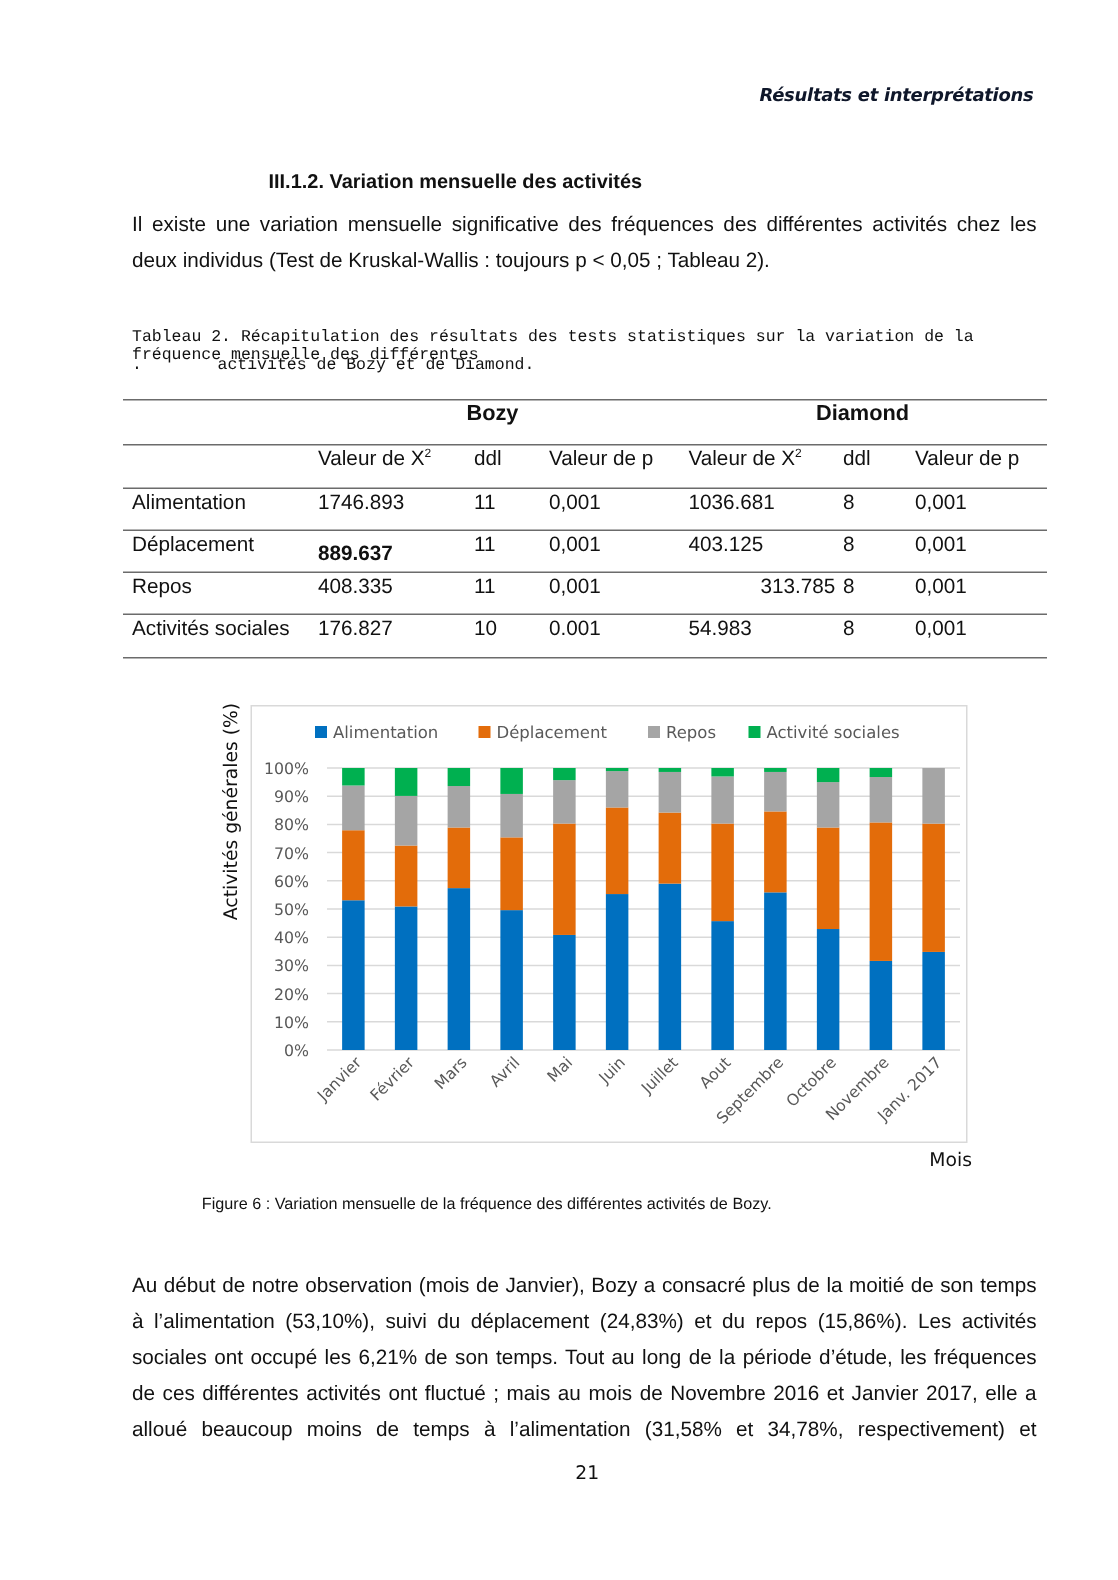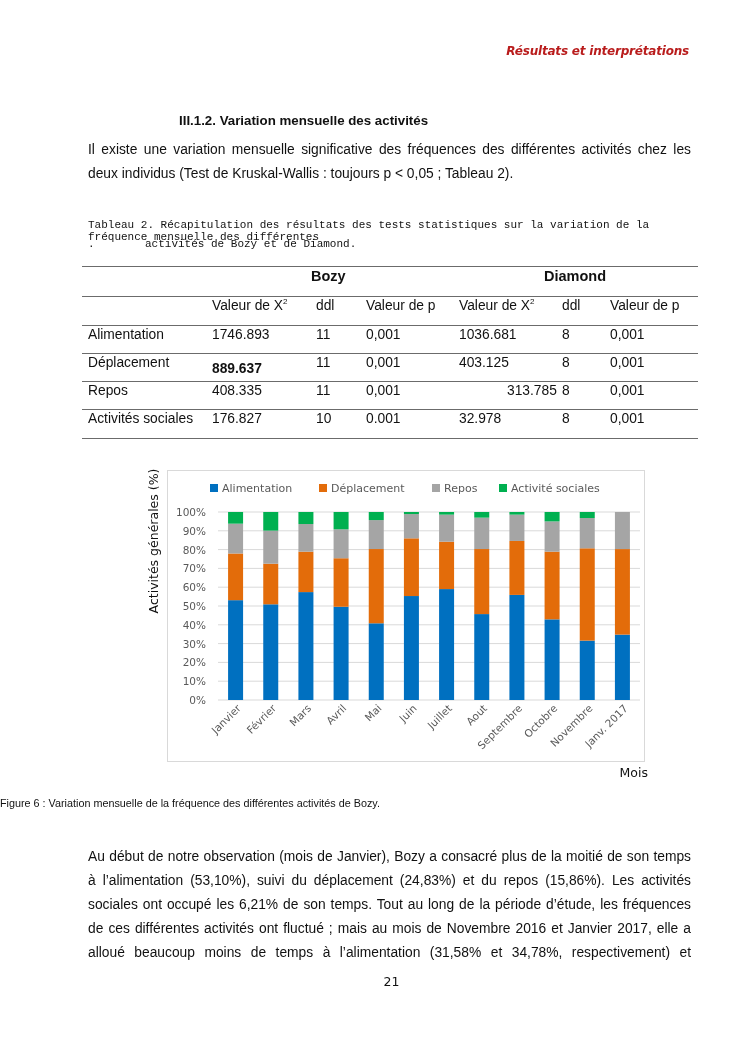--- a/index.html
+++ b/index.html
@@ -1,33 +1,33 @@
 <!DOCTYPE html>
 <html><head>
 <meta charset="utf-8">
 <style>
   html, body { margin:0; padding:0; background:#ffffff; }
   body { width:745px; height:1053px; position:relative; overflow:hidden;
          font-family:"Liberation Sans", sans-serif; color:#111; }
   .abs { position:absolute; }
-  .running-header { right:56px; top:44px; font-size:12px; font-style:italic; font-weight:bold;
-                    color:#b91c1c; font-family:"DejaVu Sans", sans-serif; letter-spacing:-0.2px; }
+  .running-header { right:56px; top:56px; font-size:12px; font-style:italic; font-weight:bold;
+                    color:#0f172a; font-family:"DejaVu Sans", sans-serif; letter-spacing:-0.2px; }
   .section-title { left:179px; top:113px; font-size:13.3px; font-weight:bold; }
   .para { left:88px; width:603px; font-size:13.8px; line-height:24px; text-align:justify; text-align-last:left; }
   .para.full-last { text-align-last:justify; }
   .caption { font-size:11px;font-family:Liberation Mono, monospace; }
   .tbl-caption-1 { left:88px; top:219px; width:610px; }
   .tbl-caption-2 { left:88px; top:238px; }
   .tbl-caption-2 .dot { display:inline-block; width:57px; }
   .rule { left:82px; width:616px; height:1px; background:#6b6b6b; }
   .cell { font-size:13.8px; white-space:nowrap; }
   .th-big { font-size:14.5px; font-weight:bold; }
   sup { font-size:8px; vertical-align:super; line-height:0; }
   .chart-frame { left:167px; top:470px; width:478px; height:292px; border:1px solid #d9d9d9; box-sizing:border-box; }
-  .fig-caption { left:0; width:649px; top:797px; text-align:left; font-size:10.8px; }
+  .fig-caption { left:0; width:649px; top:797px; text-align:center; font-size:10.8px; }
   .page-number { left:0; width:745px; top:974px; text-align:center; font-size:12.5px;
                  font-family:"DejaVu Sans", sans-serif;padding-left:19px; }
   svg text { font-family:"DejaVu Sans", sans-serif; }
 </style>
 </head>
 <body>
 
 <div class="abs running-header">Résultats et interprétations</div>
 
 <div class="abs section-title">III.1.2. Variation mensuelle des activités</div>
@@ -84,21 +84,21 @@
         <div class="abs cell" style="left: 459px; top: 383px; margin-left: 48px;">313.785</div>
         <div class="abs cell" style="left: 562px; top: 383px;">8</div>
         <div class="abs cell" style="left: 610px; top: 383px;">0,001</div>
         <div class="abs rule" style="top: 409px;"></div>
       </div>
       <div>
         <div class="abs cell" style="left: 88px; top: 411px;">Activités sociales</div>
         <div class="abs cell" style="left: 212px; top: 411px;">176.827</div>
         <div class="abs cell" style="left: 316px; top: 411px;">10</div>
         <div class="abs cell" style="left: 366px; top: 411px; text-align: center;">0.001</div>
-        <div class="abs cell" style="left: 459px; top: 411px;">32.978</div>
+        <div class="abs cell" style="left: 459px; top: 411px;">54.983</div>
         <div class="abs cell" style="left: 562px; top: 411px;">8</div>
         <div class="abs cell" style="left: 610px; top: 411px;">0,001</div>
       </div>
     </div>
   <div class="abs rule" style="top:438px"></div>
 </div>
 
 <div class="abs chart-frame"></div>
 <svg class="abs" style="left:0; top:0" width="745" height="1053" id="chart-svg">
   <g id="y-axis-title-group">

